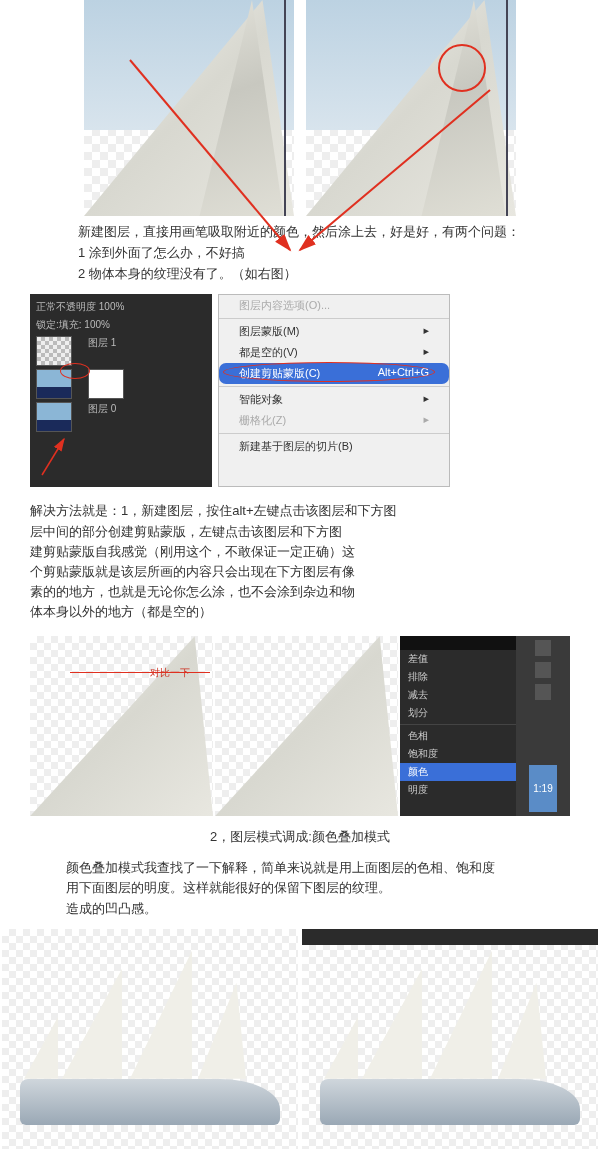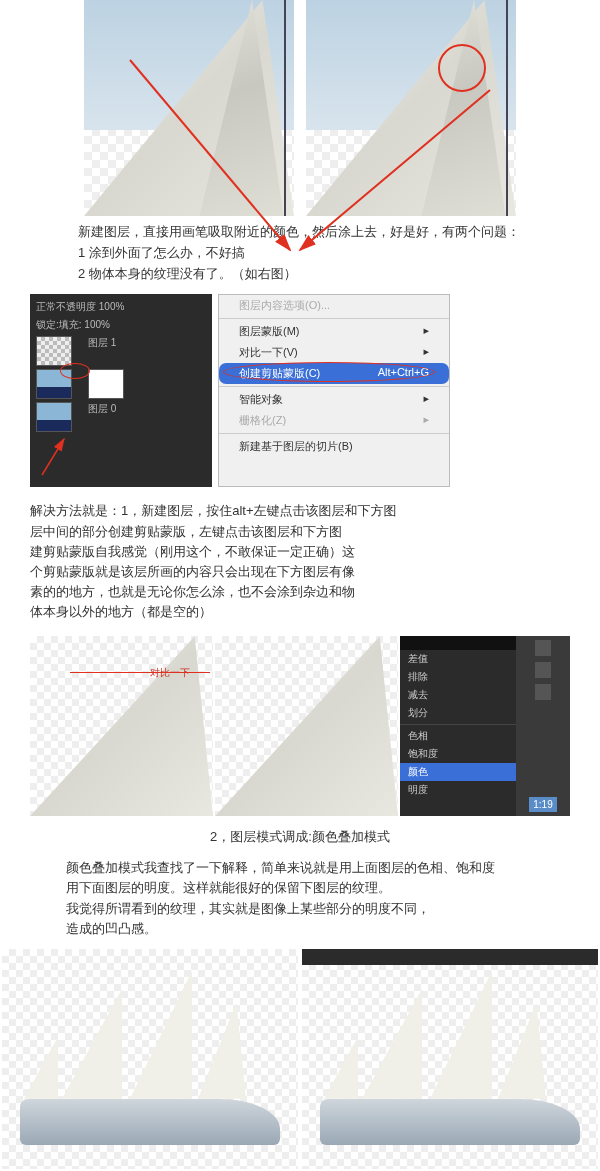--- a/index.html
+++ b/index.html
@@ -197,21 +197,21 @@
   <div class="menu">
     <div class="item grey">
         <span>图层内容选项(O)...</span>
       </div>
     <hr>
     <div class="item">
         <span>图层蒙版(M)</span>
         <span>▸</span>
       </div>
     <div class="item">
-        <span>对比一下(V)</span>
+        <span>都是空的(V)</span>
         <span>▸</span>
       </div>
     <div class="item sel" style="position:relative;border-radius:7px;">
       <span>创建剪贴蒙版(C)</span>
         <span>Alt+Ctrl+G</span>
       <div class="circle-note" style="width:210px;height:18px;left:4px;top:-1px;border-width:1px;"></div>
     </div>
     <hr>
     <div class="item">
         <span>智能对象</span>
@@ -257,31 +257,30 @@
       <div class="bi">色相</div>
       <div class="bi" style="position:relative;">饱和度</div>
       <div class="bi sel">颜色</div>
       <div class="bi">明度</div>
     </div>
     <div class="prop-panel">
       <div class="sq"></div>
       <div class="sq"></div>
       <div class="sq"></div>
       <div style="flex:1"></div>
-      <div style="background:#5a8cc7;color:#fff;font-size:10px;padding:2px 4px;">1:19</div>
+      <div style="background:#5a8cc7;color:#fff;font-size:10px;padding:18px 4px;">1:19</div>
     </div>
   </div>
 </div>
 
 <div class="center-caption">2，图层模式调成:颜色叠加模式</div>
 
 <div style="padding:4px 66px;line-height:1.55;">
   <div>颜色叠加模式我查找了一下解释，简单来说就是用上面图层的色相、饱和度</div>
   <div>用下面图层的明度。这样就能很好的保留下图层的纹理。</div>
-  <div>我觉得所谓看到的纹理，其实就是图像上某些部分的明度不同，</div>
   <div>造成的凹凸感。</div>
 </div>
 
 <div class="ship-row">
   <div class="ship-box">
     <div class="hull"></div>
     <div class="ship-sail" style="left:60px;bottom:70px;width:60px;height:110px;clip-path:polygon(100% 0,100% 100%,0 100%);"></div>
     <div class="ship-sail" style="left:128px;bottom:70px;width:62px;height:128px;clip-path:polygon(100% 0,100% 100%,0 100%);"></div>
     <div class="ship-sail" style="left:196px;bottom:70px;width:48px;height:96px;clip-path:polygon(80% 0,100% 100%,0 100%);"></div>
     <div class="ship-sail" style="left:22px;bottom:70px;width:34px;height:62px;clip-path:polygon(100% 0,100% 100%,0 100%);"></div>

